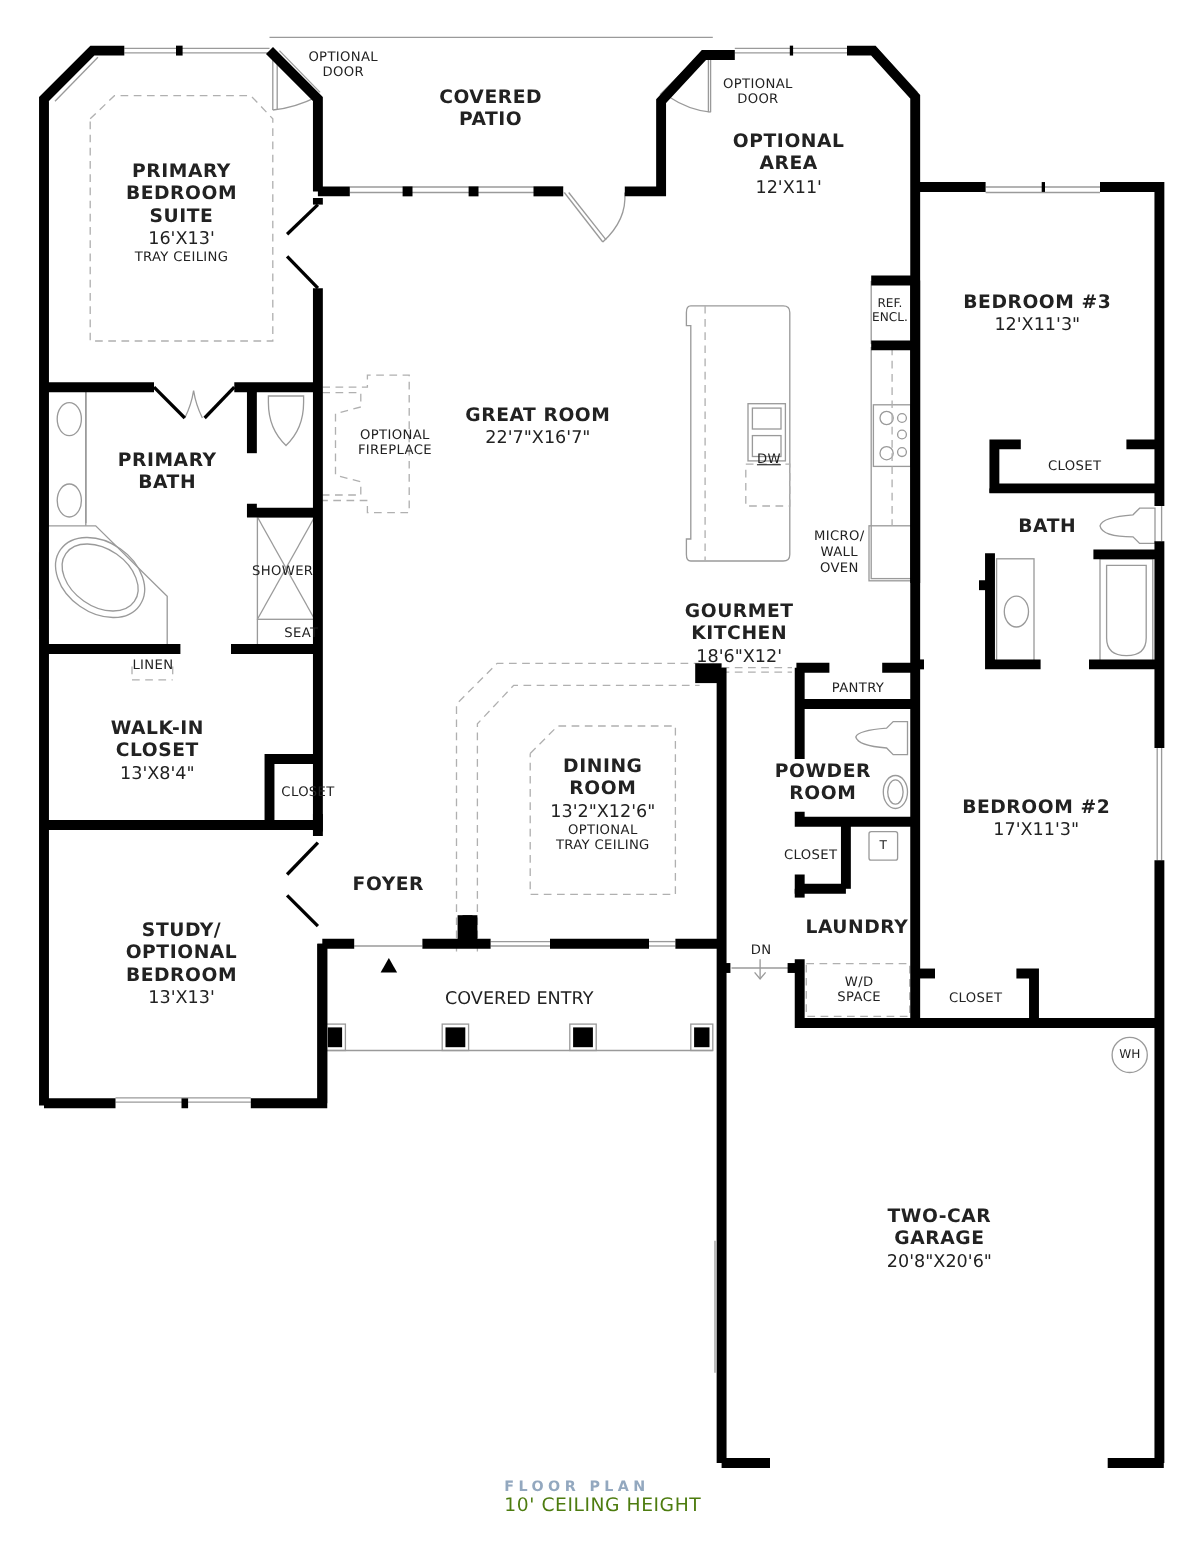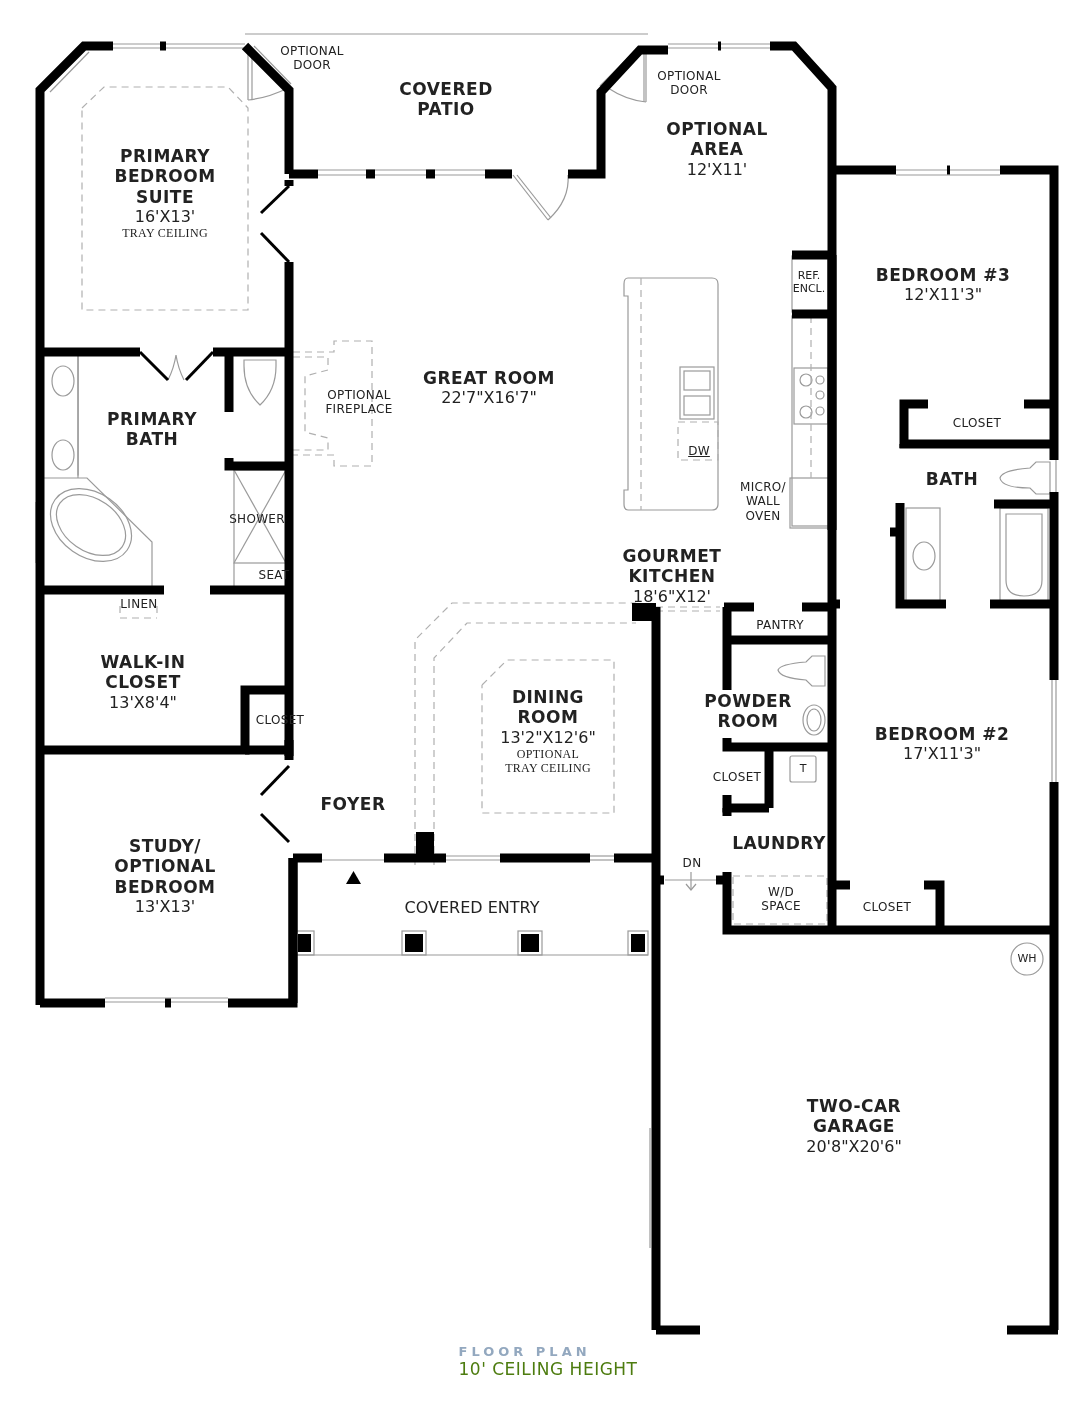--- a/index.html
+++ b/index.html
@@ -1,21 +1,21 @@
 <!DOCTYPE html>
 <html><head>
 <meta charset="utf-8">
 <style>
   html, body { margin:0; padding:0; background:#ffffff; }
   body { width:1080px; height:1405px; position:relative; overflow:hidden; font-family:"Liberation Sans", sans-serif; }
   #plan { position:absolute; left:0; top:0; width:1080px; height:1405px; }
   .lbl { position:absolute; text-align:center; color:#222; font-family:"DejaVu Sans", sans-serif; line-height:1.2; white-space:nowrap; transform:translateX(-50%); }
   .lbl .t { display:block; font-size:17px; letter-spacing:0.5px;font-weight:bold; }
   .lbl .d { display:block; font-size:16px; }
-  .lbl .n { display:block; font-size:12px; letter-spacing:0.3px;font-family:Liberation Serif, serif; }
+  .lbl .n { display:block; font-size:12px; letter-spacing:0.3px; }
   .sm { font-size:12px; letter-spacing:0.3px; }
   .xs { font-size:11px; }
   .footer { position:absolute; left:548px; top:1344px; transform:translateX(-50%); font-family:"DejaVu Sans", sans-serif; }
   .footer .a { display:block; color:#93a8bf; font-size:13px; font-weight:bold; letter-spacing:4px; }
   .footer .b { display:block; color:#4d7c0f; font-size:17px; letter-spacing:0.5px; }
 </style>
 </head>
 <body>
 
 <svg id="plan" viewBox="0 0 1080 1405" xmlns="http://www.w3.org/2000/svg">
@@ -316,21 +316,21 @@
 <div class="lbl sm" style="left:257px;top:512px;">
   <span>SHOWER</span>
 </div>
 <div class="lbl sm" style="left:274px;top:568px;">
   <span>SEAT</span>
 </div>
 <div class="lbl sm" style="left:139px;top:597px;">
   <span>LINEN</span>
 </div>
 
-<div class="lbl sm" style="left:699px;top:444px;text-decoration:underline;">
+<div class="lbl sm" style="left:699px;top:410px;text-decoration:underline;">
   <span>DW</span>
 </div>
 
 <div class="lbl sm" style="left:763px;top:480px;">
   <span style="display:block">MICRO/</span>
   <span style="display:block">WALL</span>
   <span style="display:block">OVEN</span>
 </div>
 
 <div class="lbl" style="left:672px;top:525px;margin-top:21px;">

